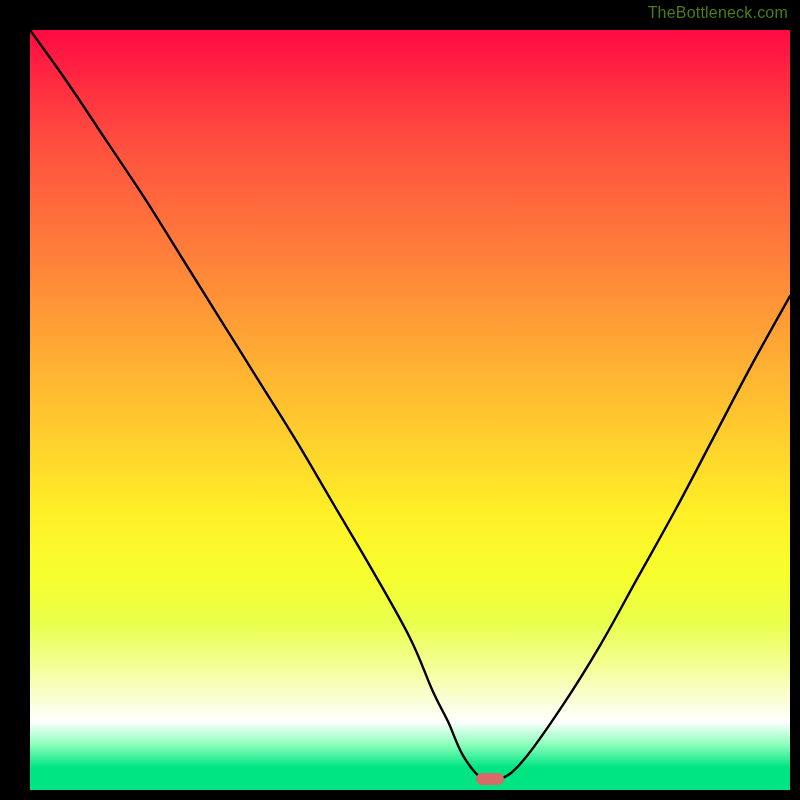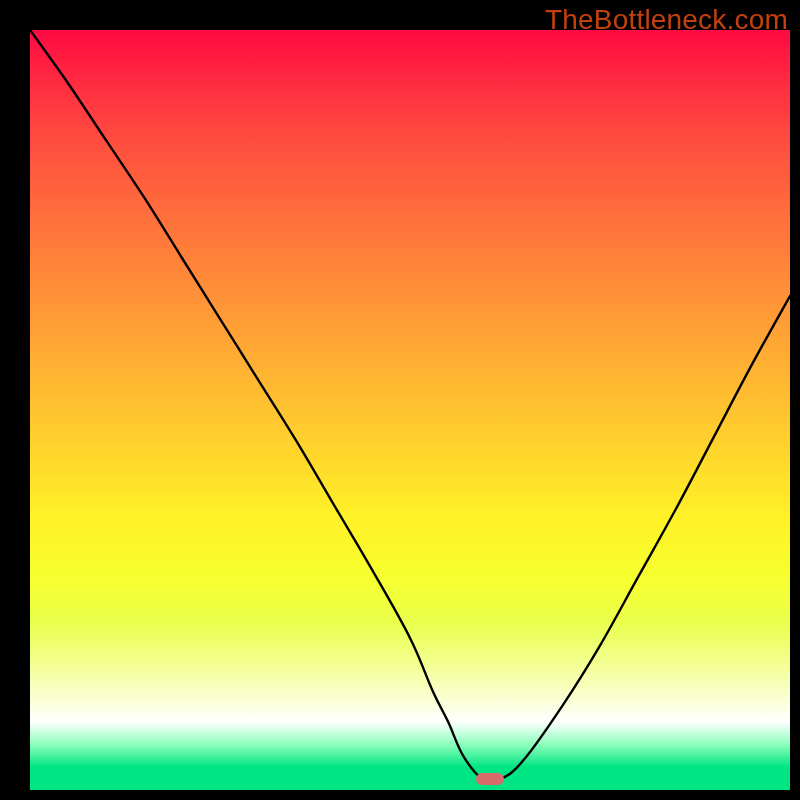--- a/index.html
+++ b/index.html
@@ -14,22 +14,22 @@
   .frame {
     position: relative;
     width: 800px;
     height: 800px;
     background: #000;
   }
   .watermark {
     position: absolute;
     top: 4px;
     right: 12px;
-    color: #c2410c;
-    font-size: 28px;
+    color: #4d7c0f;
+    font-size: 16px;
     font-weight: 500;
     letter-spacing: 0.2px;
     z-index: 10;
   }
   .plot-area {
     position: absolute;
     left: 30px;
     top: 30px;
     width: 760px;
     height: 760px;

